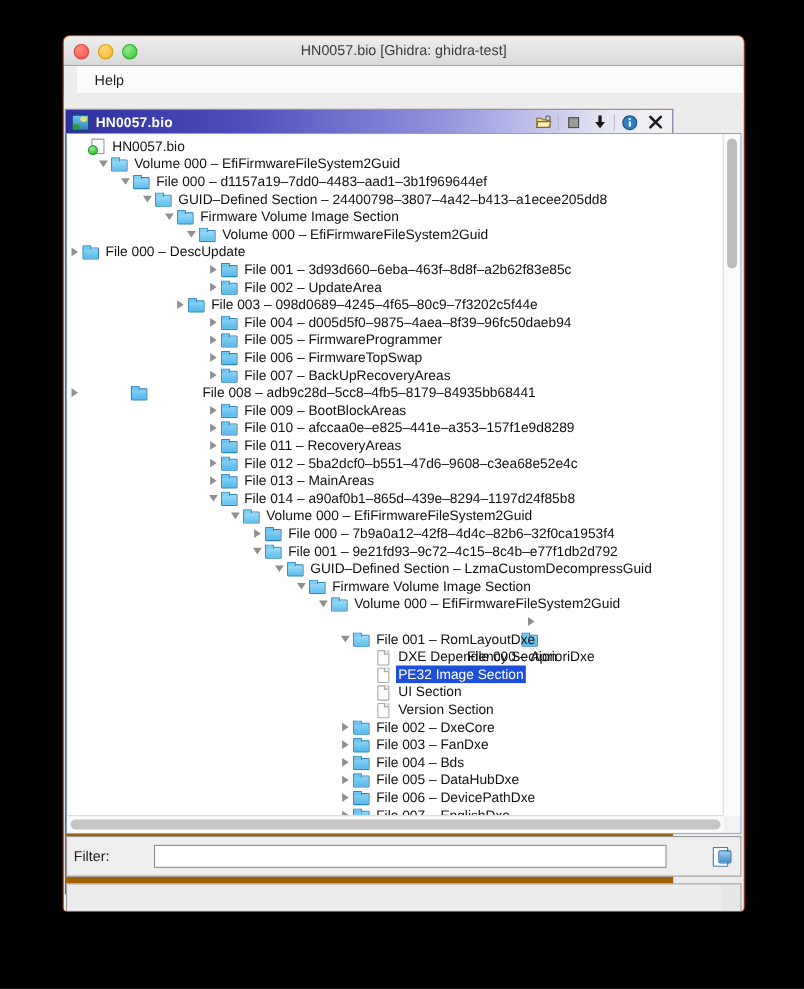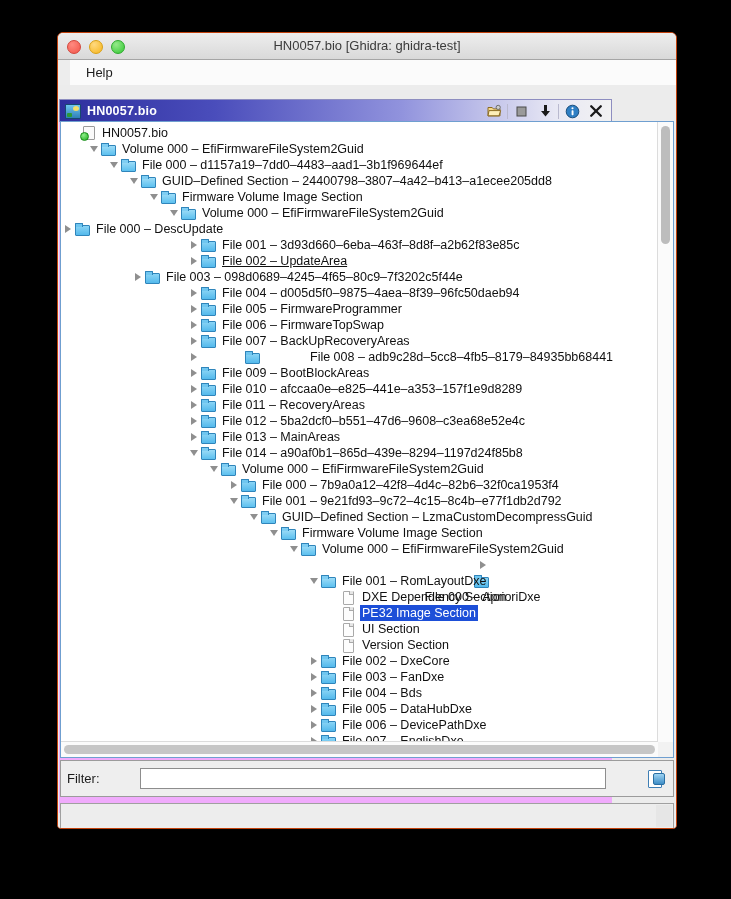--- a/index.html
+++ b/index.html
@@ -39,21 +39,21 @@
 
   .app-body{
     position:absolute;left:0;right:0;top:52px;bottom:0;
     background:#ececec;padding:0;
   }
   .gap-strip{height:14px;background:#ececec;}
 
   
   .inner-window{
     position:absolute;left:1px;top:14px;width:553px;height:714px;
-    background:#f0abfc;
+    background:#a16207;
   }
   .inner-title{
     position:relative;height:22px;
     background:linear-gradient(to right,#2e2f9e 0%,#4a4dbb 28%,#9193dd 62%,#e8e8f4 90%,#f2f2f2 100%);
     border:1px solid #8e8ec0;border-bottom:none;
     display:flex;align-items:center;
   }
   .inner-title-ico{
     width:14px;height:13px;margin-left:5px;margin-right:6px;flex:none;
     background:linear-gradient(#6ec6f0,#2f7fb8);
@@ -292,28 +292,28 @@
                 <span class="ico ico-folder"></span>
                 <span class="label">File 000 – DescUpdate</span>
               </div>
               <div class="row" style="padding-left: 126px;">
                 <span class="twisty tw-closed">
                   <i></i>
                 </span>
                 <span class="ico ico-folder"></span>
                 <span class="label">File 001 – 3d93d660–6eba–463f–8d8f–a2b62f83e85c</span>
               </div>
-              <div class="row" style="padding-left: 126px; text-decoration: underline;">
+              <div class="row" style="padding-left: 126px;">
                 <span class="twisty tw-closed">
                   <i></i>
                 </span>
                 <span class="ico ico-folder"></span>
                 <span class="label">File 002 – UpdateArea</span>
               </div>
-              <div class="row" style="padding-left: 70px;">
+              <div class="row" style="padding-left: 96px;">
                 <span class="twisty tw-closed">
                   <i></i>
                 </span>
                 <span class="ico ico-folder"></span>
                 <span class="label">File 003 – 098d0689–4245–4f65–80c9–7f3202c5f44e</span>
               </div>
               <div class="row" style="padding-left: 126px;">
                 <span class="twisty tw-closed">
                   <i></i>
                 </span>
@@ -334,21 +334,21 @@
                 <span class="ico ico-folder"></span>
                 <span class="label">File 006 – FirmwareTopSwap</span>
               </div>
               <div class="row" style="padding-left: 126px;">
                 <span class="twisty tw-closed">
                   <i></i>
                 </span>
                 <span class="ico ico-folder"></span>
                 <span class="label">File 007 – BackUpRecoveryAreas</span>
               </div>
-              <div class="row" style="padding-left: 126px; gap: 44px;">
+              <div class="row" style=" gap: 44px;">
                 <span class="twisty tw-closed">
                   <i></i>
                 </span>
                 <span class="ico ico-folder"></span>
                 <span class="label">File 008 – adb9c28d–5cc8–4fb5–8179–84935bb68441</span>
               </div>
               <div class="row" style="padding-left: 126px;">
                 <span class="twisty tw-closed">
                   <i></i>
                 </span>

